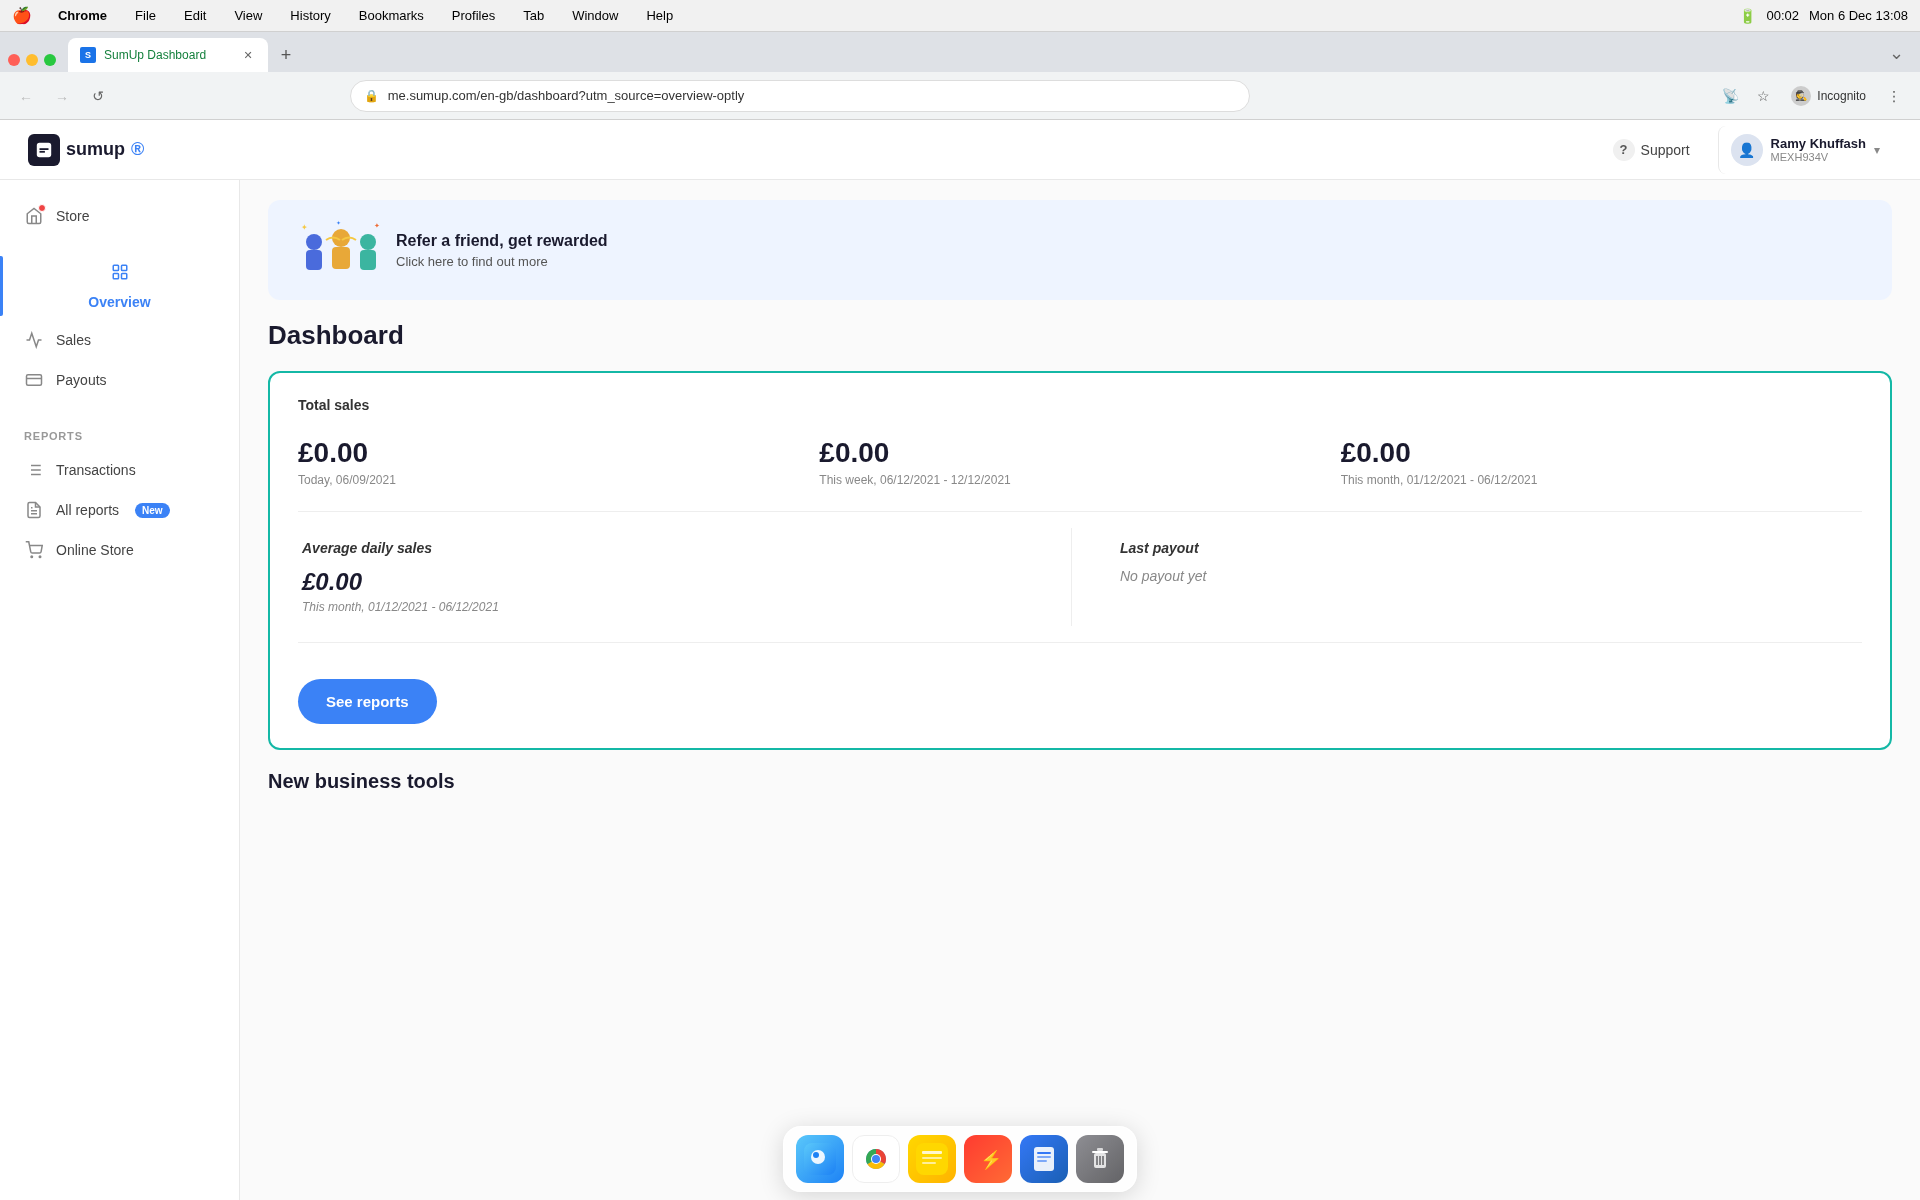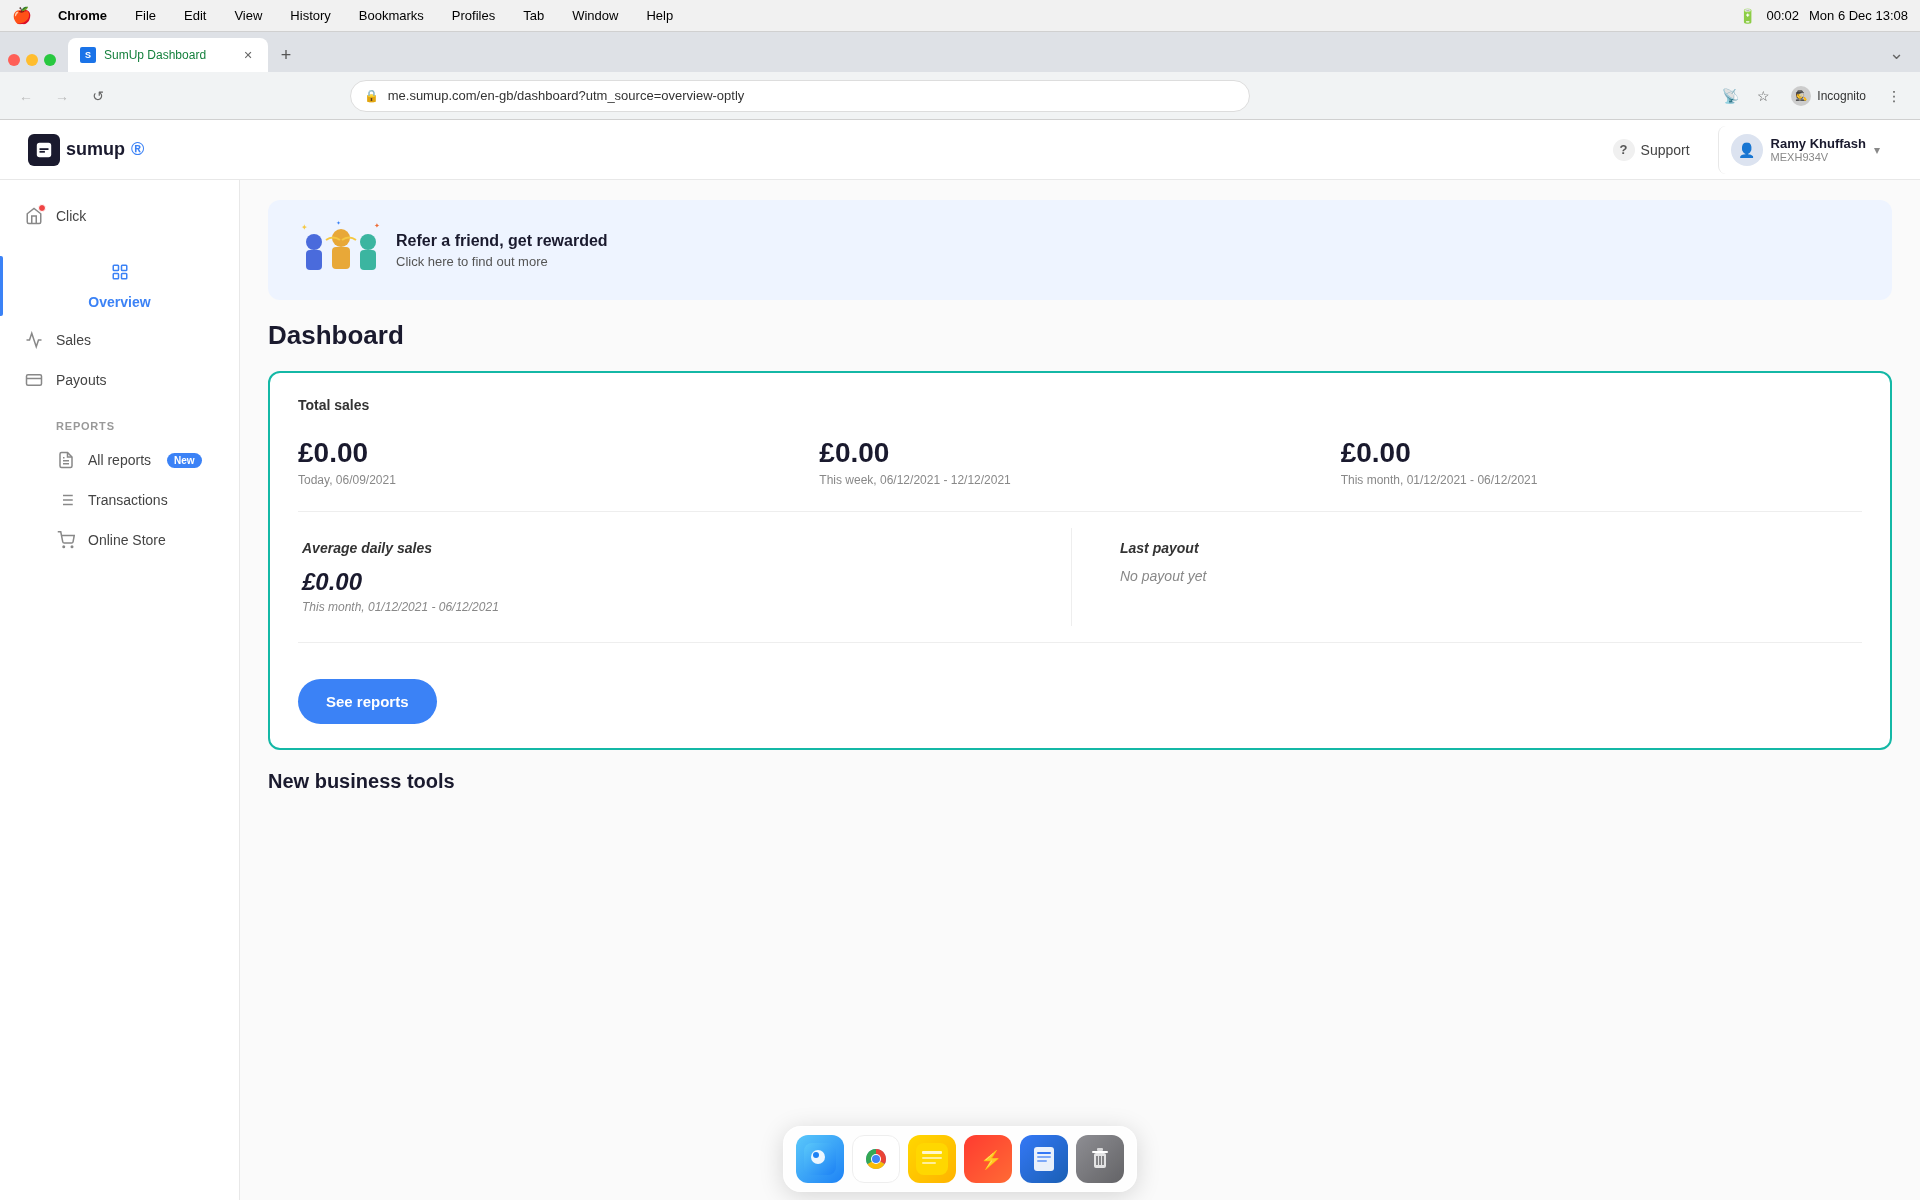--- a/index.html
+++ b/index.html
@@ -633,21 +633,21 @@
 
           <div class="sidebar-section">
             <div class="sidebar-item">
               <div class="sidebar-icon">
                 <svg width="18" height="18" viewBox="0 0 24 24" fill="none">
                   <path d="M3 9l9-7 9 7v11a2 2 0 01-2 2H5a2 2 0 01-2-2z" stroke="#888" stroke-width="2" fill="none"></path>
                   <polyline points="9 22 9 12 15 12 15 22" stroke="#888" stroke-width="2" fill="none"></polyline>
                 </svg>
                 <span class="badge-dot"></span>
               </div>
-              <span>Click</span>
+              <span>Store</span>
             </div>
           </div>
 
           <div class="sidebar-item active">
             <div class="sidebar-icon">
               <svg width="18" height="18" viewBox="0 0 24 24" fill="none">
                 <rect x="3" y="3" width="7" height="7" rx="1" stroke="#3b82f6" stroke-width="2" fill="none"></rect>
                 <rect x="14" y="3" width="7" height="7" rx="1" stroke="#3b82f6" stroke-width="2" fill="none"></rect>
                 <rect x="3" y="14" width="7" height="7" rx="1" stroke="#3b82f6" stroke-width="2" fill="none"></rect>
                 <rect x="14" y="14" width="7" height="7" rx="1" stroke="#3b82f6" stroke-width="2" fill="none"></rect>
@@ -669,47 +669,47 @@
             <div class="sidebar-icon">
               <svg width="18" height="18" viewBox="0 0 24 24" fill="none">
                 <rect x="2" y="5" width="20" height="14" rx="2" stroke="#888" stroke-width="2" fill="none"></rect>
                 <line x1="2" y1="10" x2="22" y2="10" stroke="#888" stroke-width="2"></line>
               </svg>
             </div>
             <span>Payouts</span>
           </div>
 
 
-          <div style="margin-top:12px;padding-left:32px;">
+          <div style="margin-top:22px;">
             <div class="sidebar-section-label">REPORTS</div>
+            <div class="sidebar-item">
+              <div class="sidebar-icon">
+                <svg width="18" height="18" viewBox="0 0 24 24" fill="none">
+                  <line x1="8" y1="6" x2="21" y2="6" stroke="#888" stroke-width="2"></line>
+                  <line x1="8" y1="12" x2="21" y2="12" stroke="#888" stroke-width="2"></line>
+                  <line x1="8" y1="18" x2="21" y2="18" stroke="#888" stroke-width="2"></line>
+                  <line x1="3" y1="6" x2="3.01" y2="6" stroke="#888" stroke-width="2"></line>
+                  <line x1="3" y1="12" x2="3.01" y2="12" stroke="#888" stroke-width="2"></line>
+                  <line x1="3" y1="18" x2="3.01" y2="18" stroke="#888" stroke-width="2"></line>
+                </svg>
+              </div>
+              <span>Transactions</span>
+            </div>
             <div class="sidebar-item">
               <div class="sidebar-icon">
                 <svg width="18" height="18" viewBox="0 0 24 24" fill="none">
                   <path d="M14 2H6a2 2 0 00-2 2v16a2 2 0 002 2h12a2 2 0 002-2V8z" stroke="#888" stroke-width="2" fill="none"></path>
                   <polyline points="14 2 14 8 20 8" stroke="#888" stroke-width="2" fill="none"></polyline>
                   <line x1="16" y1="13" x2="8" y2="13" stroke="#888" stroke-width="2"></line>
                   <line x1="16" y1="17" x2="8" y2="17" stroke="#888" stroke-width="2"></line>
                   <polyline points="10 9 9 9 8 9" stroke="#888" stroke-width="2" fill="none"></polyline>
                 </svg>
               </div>
               <span>All reports</span>
               <span class="new-badge">New</span>
-            </div>
-            <div class="sidebar-item">
-              <div class="sidebar-icon">
-                <svg width="18" height="18" viewBox="0 0 24 24" fill="none">
-                  <line x1="8" y1="6" x2="21" y2="6" stroke="#888" stroke-width="2"></line>
-                  <line x1="8" y1="12" x2="21" y2="12" stroke="#888" stroke-width="2"></line>
-                  <line x1="8" y1="18" x2="21" y2="18" stroke="#888" stroke-width="2"></line>
-                  <line x1="3" y1="6" x2="3.01" y2="6" stroke="#888" stroke-width="2"></line>
-                  <line x1="3" y1="12" x2="3.01" y2="12" stroke="#888" stroke-width="2"></line>
-                  <line x1="3" y1="18" x2="3.01" y2="18" stroke="#888" stroke-width="2"></line>
-                </svg>
-              </div>
-              <span>Transactions</span>
             </div>
             <div class="sidebar-item">
               <div class="sidebar-icon">
                 <svg width="18" height="18" viewBox="0 0 24 24" fill="none">
                   <circle cx="9" cy="21" r="1" stroke="#888" stroke-width="2" fill="#888"></circle>
                   <circle cx="20" cy="21" r="1" stroke="#888" stroke-width="2" fill="#888"></circle>
                   <path d="M1 1h4l2.68 13.39a2 2 0 002 1.61h9.72a2 2 0 002-1.61L23 6H6" stroke="#888" stroke-width="2" fill="none"></path>
                 </svg>
               </div>
               <span>Online Store</span>

